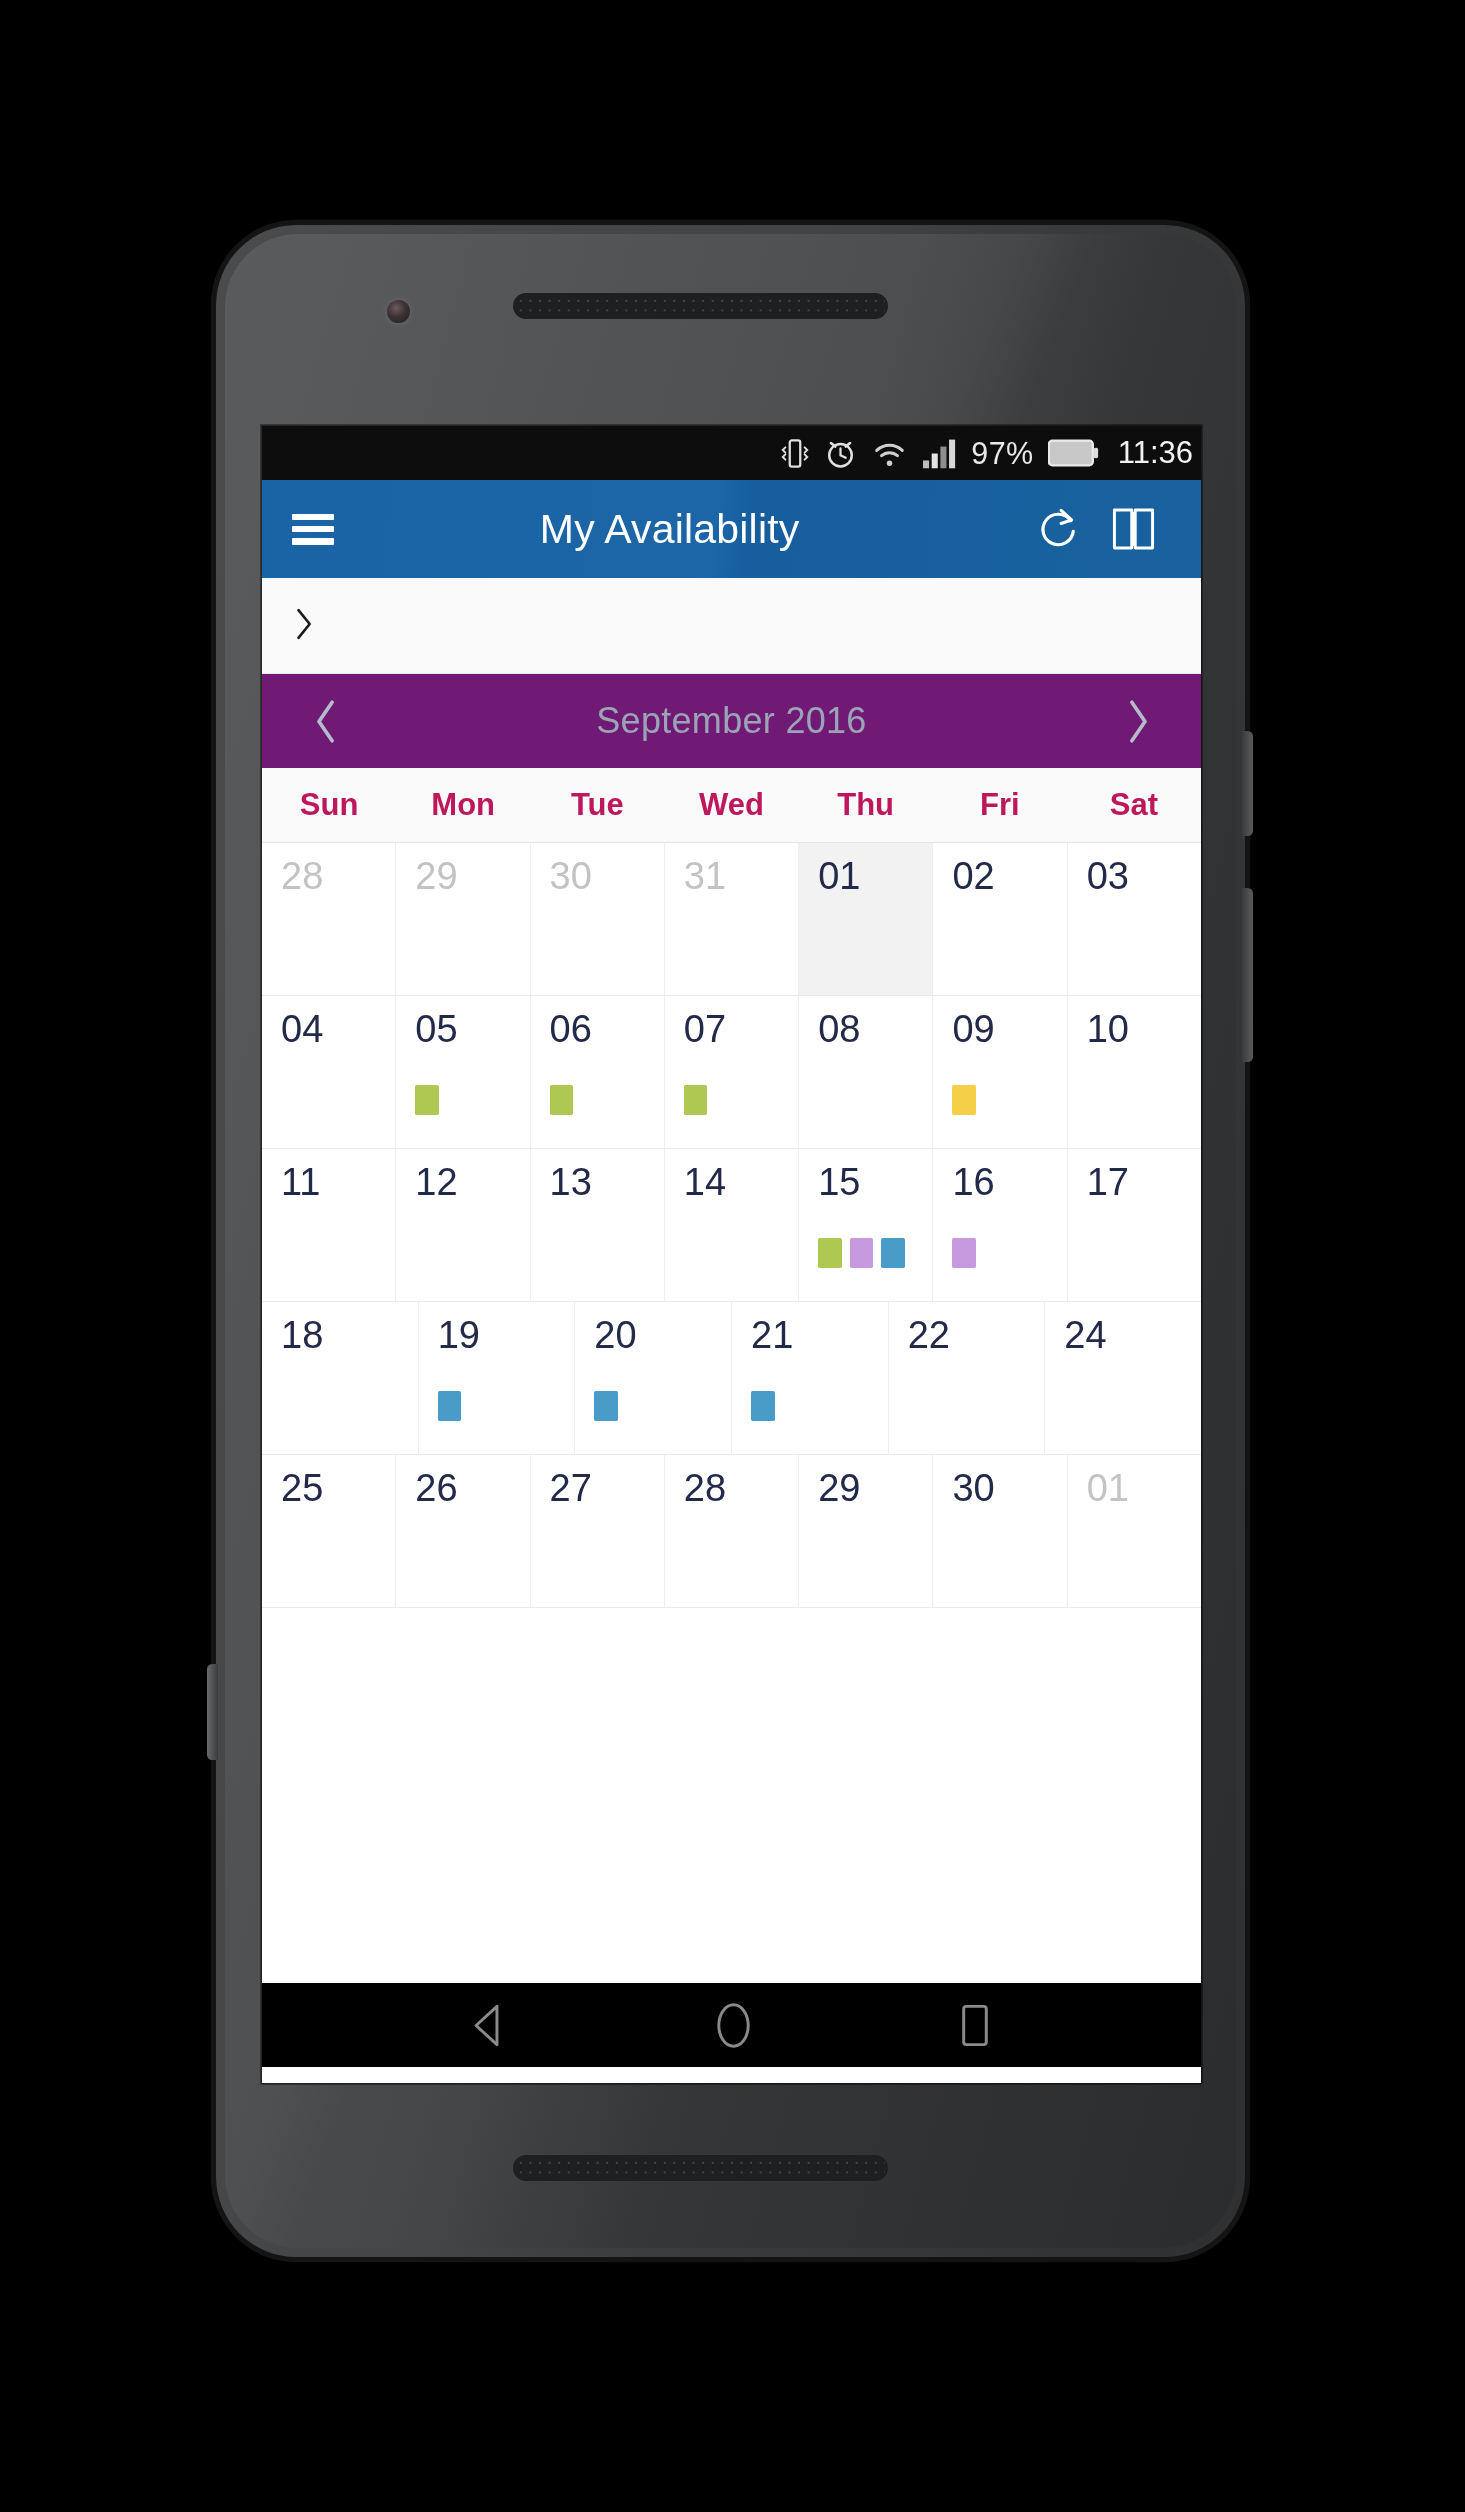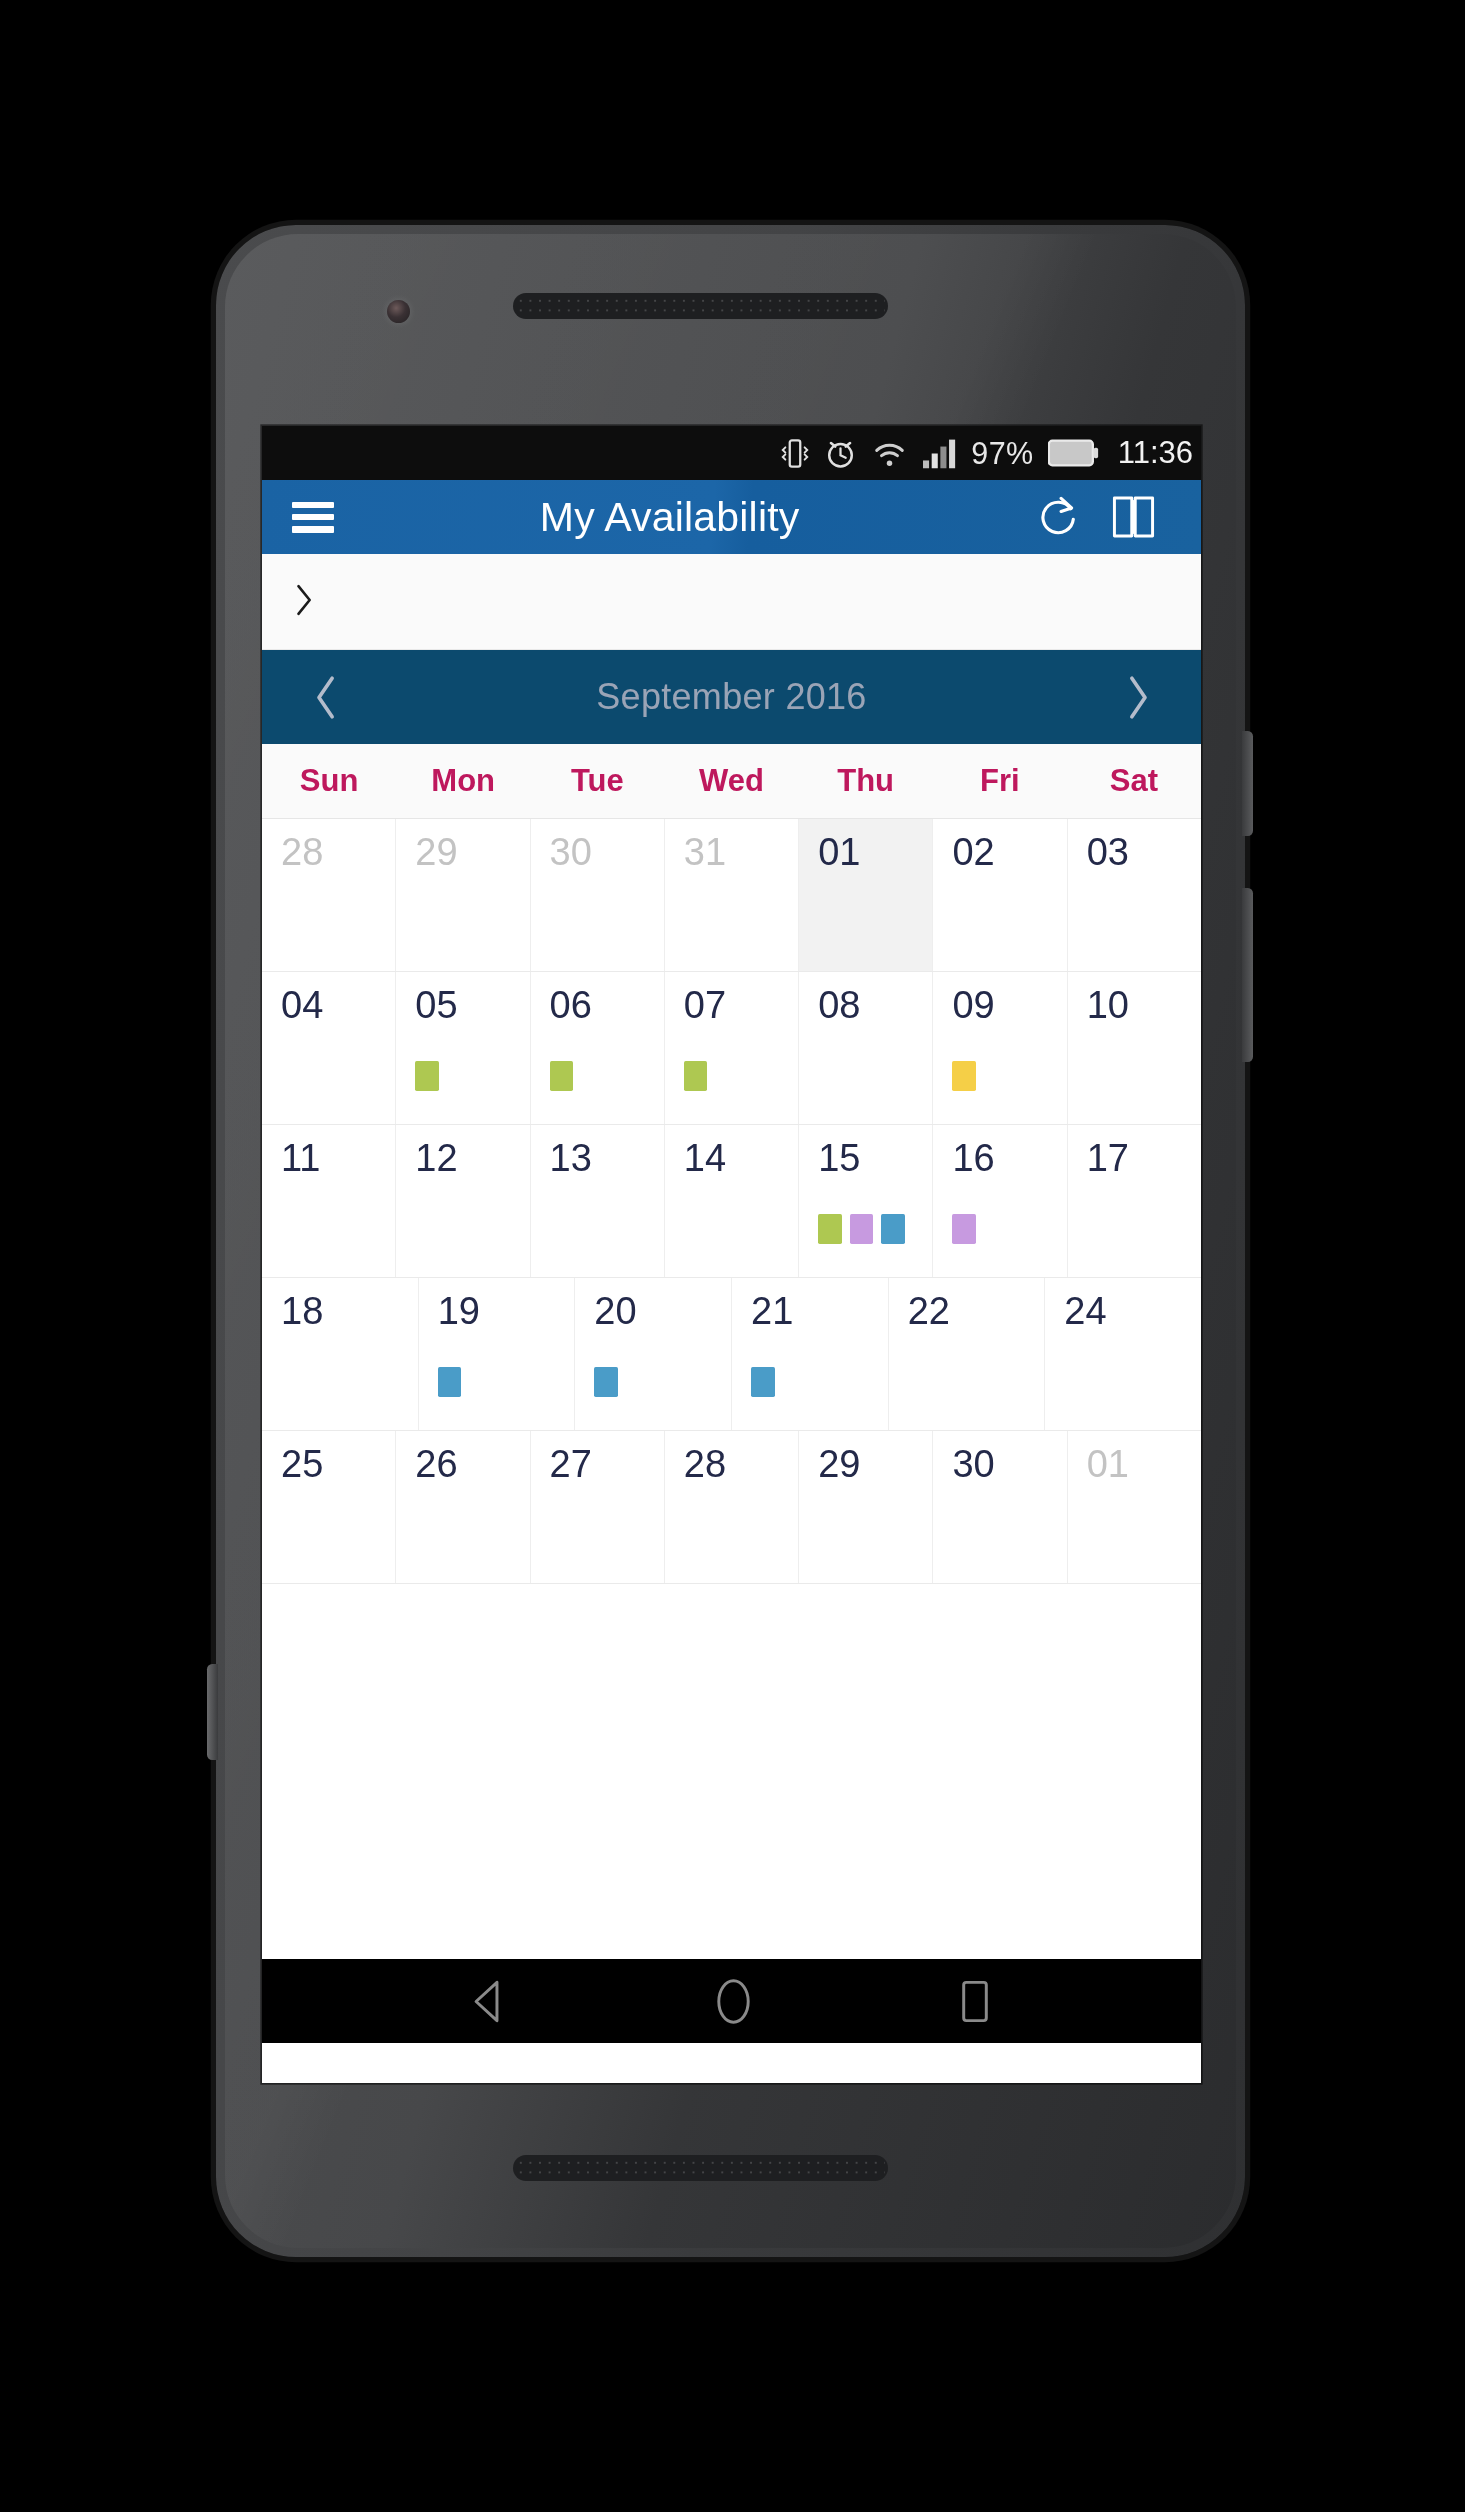--- a/index.html
+++ b/index.html
@@ -90,21 +90,21 @@
     height: 54px; background: #0d0d0d;
     display: flex; align-items: center; justify-content: flex-end;
     padding: 0 8px; gap: 14px;
   }
   .sb-icon { display:flex; align-items:center; justify-content:center; }
   .sb-text { color:#e8e8e8; font-size: 30.5px; letter-spacing:0.4px; font-family:"Liberation Sans", sans-serif; }
   .sb-time { color:#f2f2f2; font-size: 31px; margin-left: 5.2px; }
 
   
   .appbar {
-    height: 74px;
+    height: 98px;
     background: linear-gradient(95deg,#1a63a4 0%,#1c66a8 48%,#165e9e 52%,#19629f 100%);
     display: flex; align-items: center; padding: 0 30px; gap: 0;
     position: relative;
   }
   .appbar-title {
     flex: 1; text-align: center; color: #ffffff;
     font-size: 41px; font-weight: 400; letter-spacing: 0.2px;
     margin-left: -15.7px;
   }
   .hamburger { width: 42px; height: 31px; display:flex; flex-direction:column; justify-content:space-between; }
@@ -114,21 +114,21 @@
   
   .colourbar {
     height: 96px; background:#fafafa;
     display:flex; align-items:center; padding: 0 31px; gap: 26px;
     border-bottom: 1.7px solid #e9e9e9;
   }
   .colourbar-text { font-size: 38px; color:#1b1b1b; font-weight: 400; }
 
   
   .monthnav {
-    height: 94px; background:#0c4a6e;
+    height: 94px; background:#701a75;
     display:flex; align-items:center; padding: 0 33px;
   }
   .monthnav .chev { width:61px; display:flex; align-items:center; justify-content:center; }
   .month-label {
     flex:1; text-align:center; color:#9aa4b6; font-size: 36px; letter-spacing:0.3px;
   }
 
   
   .weekdays {
     height: 75px; background:#fafafa;

